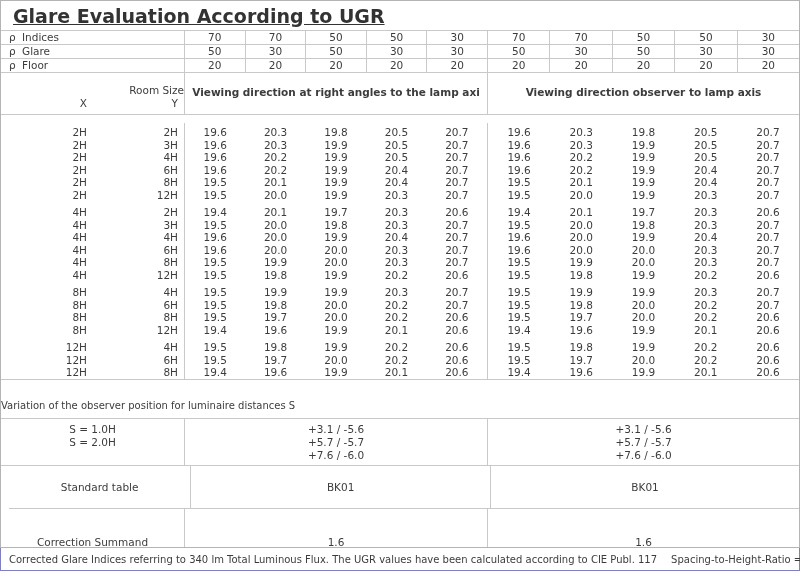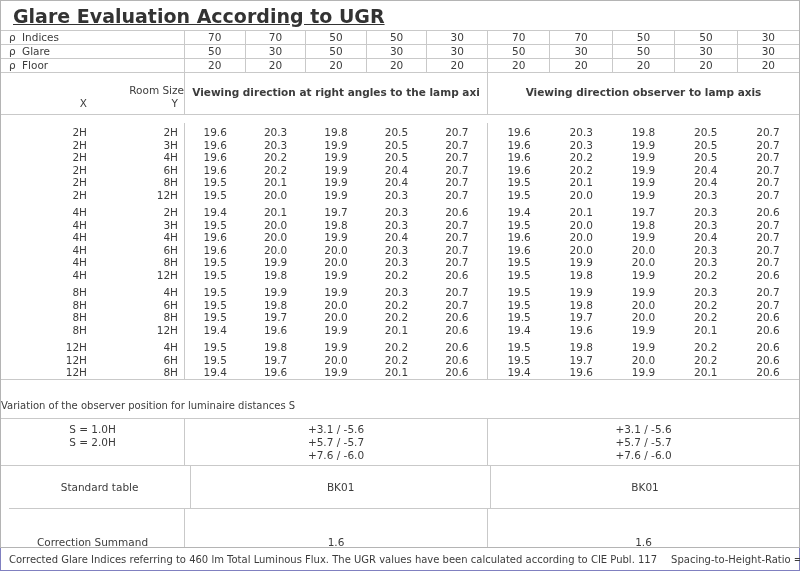--- a/index.html
+++ b/index.html
@@ -535,16 +535,16 @@
         <span>1.6</span>
       </div>
       <div class="c-right">
         <span>1.6</span>
       </div>
     </div>
 
   </div>
 
   <div class="footer">
-    <span>Corrected Glare Indices referring to 460 lm Total Luminous Flux. The UGR values have been calculated according to CIE Publ. 117</span>
+    <span>Corrected Glare Indices referring to 340 lm Total Luminous Flux. The UGR values have been calculated according to CIE Publ. 117</span>
     <span class="ratio">Spacing-to-Height-Ratio = 0.25.</span>
   </div>
 </div>
 
 </body></html>

